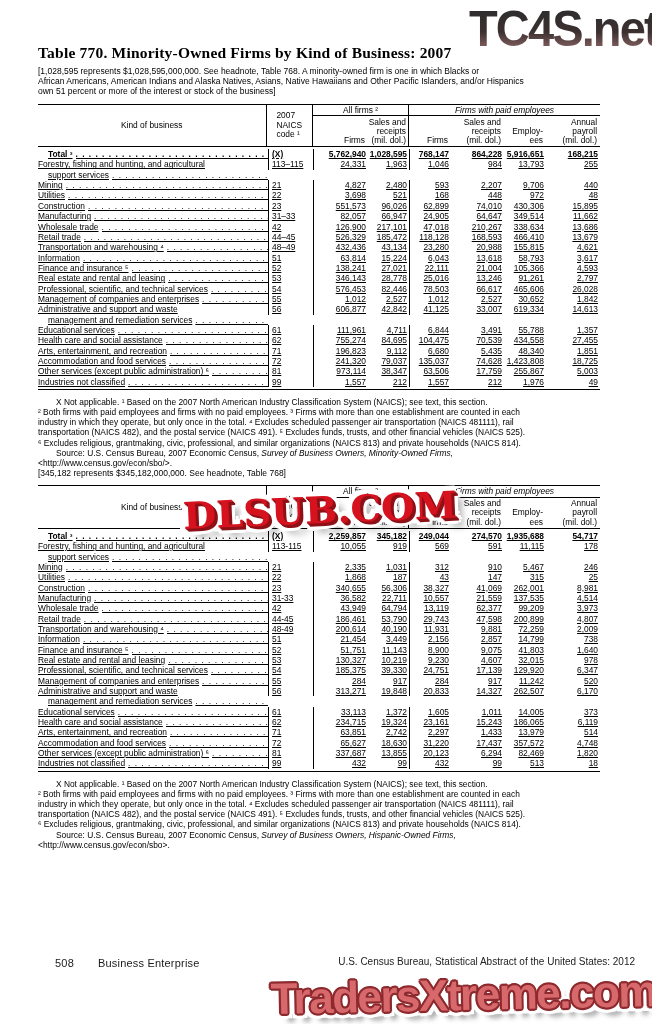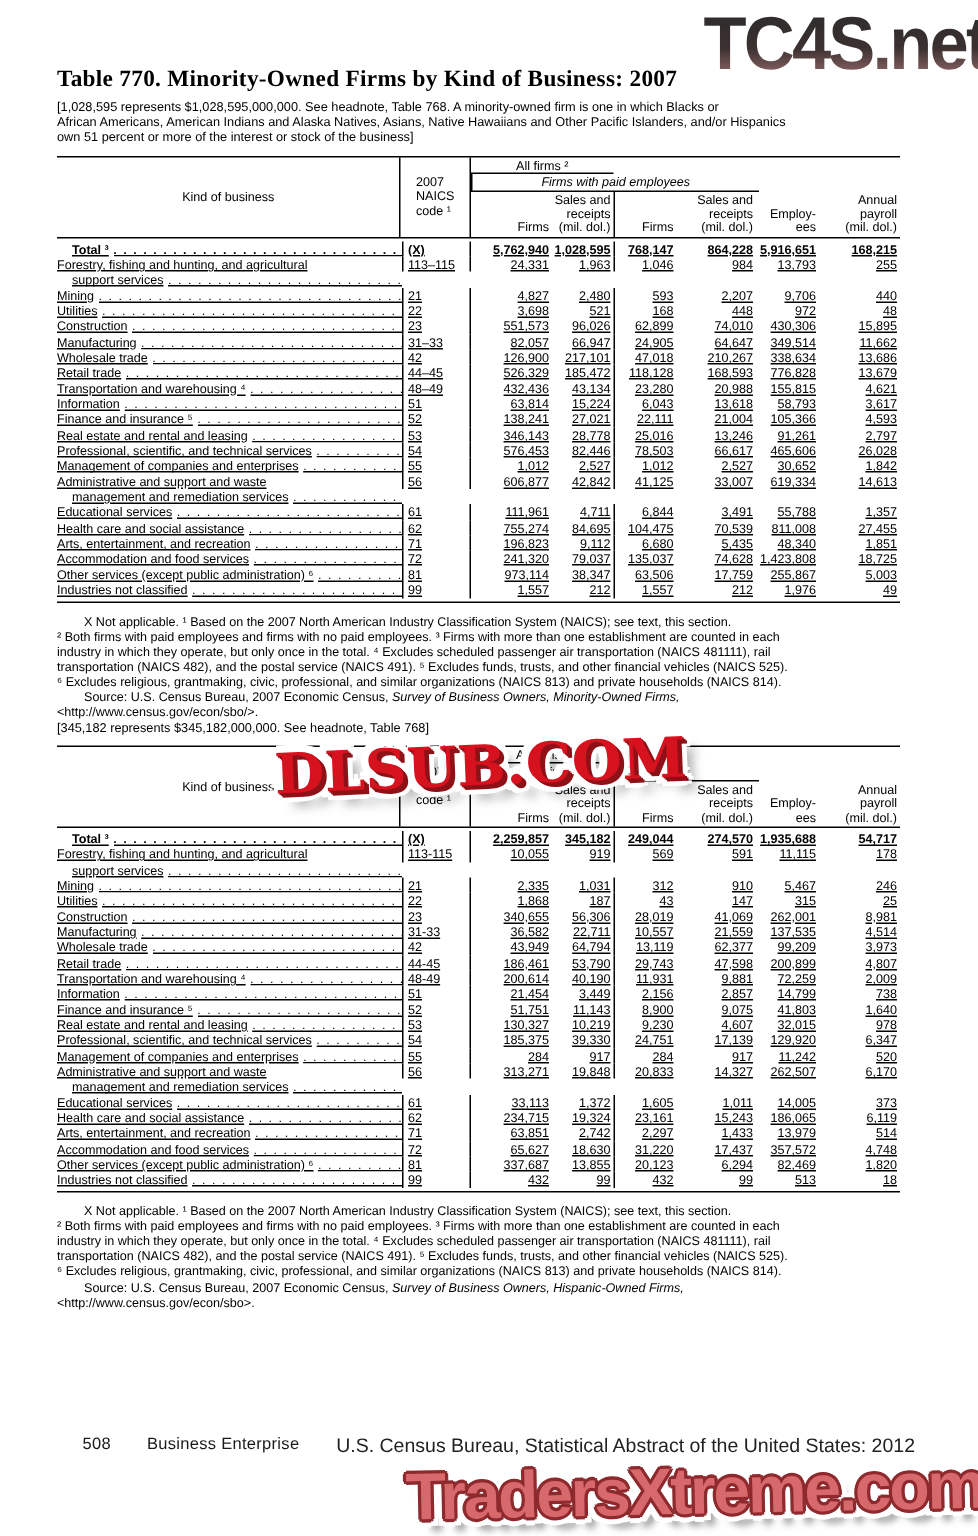--- a/index.html
+++ b/index.html
@@ -12,21 +12,21 @@
              letter-spacing:.2px;margin:0 0 4px 0;}
   .headnote{font-size:8.5px;line-height:10.2px;white-space:pre-line;margin:0 0 7px 0;}
 
   
   .tbl{width:562px;border-top:1.6px solid #000;font-size:8.4px;}
   .thead{display:flex;border-bottom:1.6px solid #000;align-items:stretch;}
   .th-label{width:230px;display:flex;align-items:center;justify-content:center;text-align:center;}
   .th-code{width:46px;border-left:1px solid #000;border-right:1px solid #000;display:flex;
            align-items:center;justify-content:center;text-align:left;white-space:pre-line;line-height:9.6px;}
   .th-groups{display:flex;flex-direction:column;flex:1;}
-  .th-spanners{display:flex;line-height:10.5px;flex-direction:column;}
+  .th-spanners{display:flex;line-height:10.5px;}
   .spanner{text-align:center;border-bottom:1px solid #000;}
   .spanner.all{width:95px;}
   .spanner.paid{width:191px;border-left:1px solid #000;font-style:italic;}
   .th-subs{display:flex;align-items:stretch;height:30px;}
   .sub{display:flex;align-items:flex-end;justify-content:flex-end;text-align:right;
        white-space:pre-line;line-height:9.2px;padding:0 2px 1px 0;box-sizing:border-box;}
   .sub.w0{width:54px}.sub.w1{width:41px}.sub.w2{width:42px}.sub.w3{width:53px}.sub.w4{width:42px}.sub.w5{width:54px}
   .sub.sep{border-left:1px solid #000;}
 
   .tbody{border-bottom:1.6px solid #000;padding:2px 0 2px 0;}
@@ -47,21 +47,21 @@
 
   
   .fnotes{margin-top:7px;font-size:8.4px;line-height:10.15px;width:578px;}
   .fnotes .ind{text-indent:18px;}
   .fnotes .ital{font-style:italic;}
   .t2gap{margin-top:13px;}
 
   
   .pg-footer-left{position:absolute;left:55px;top:957px;font-size:11px;letter-spacing:.2px;color:#1a1a1a;}
   .pg-footer-left .num{margin-right:24px;}
-  .pg-footer-right{position:absolute;right:42px;top:956px;font-size:13px;color:#222;}
+  .pg-footer-right{position:absolute;right:17px;top:956px;font-size:10px;color:#222;}
 
   
   .wm-top{position:absolute;top:0px;right:-6px;z-index:30;
           font-family:"Liberation Sans",sans-serif;font-weight:bold;font-size:50px;letter-spacing:-2px;
           transform:scaleX(.94);transform-origin:right top;
           background:linear-gradient(180deg,#2d2d2d 15%,#3c3030 55%,#996e6e 92%);
           -webkit-background-clip:text;background-clip:text;color:transparent;
           filter:drop-shadow(0 0 1px rgba(255,255,255,.8));}
   .wm-mid{position:absolute;top:494px;left:182px;z-index:30;
           font-family:"DejaVu Serif",serif;font-weight:bold;font-size:37px;letter-spacing:0px;
@@ -235,21 +235,21 @@
               <div class="lline">
                 <span class="txt">Retail trade</span>
                 <span class="dots"></span>
               </div>
             </div>
             <div class="cell-code">44–45</div>
             <div class="ncell w0">526,329</div>
             <div class="ncell w1">185,472</div>
             <div class="ncell w2 sep">118,128</div>
             <div class="ncell w3">168,593</div>
-            <div class="ncell w4">776,828</div>
+            <div class="ncell w4">466,410</div>
             <div class="ncell w5">13,679</div>
           </div>
           <div class="trow">
             <div class="cell-label">
               <div class="lline">
                 <span class="txt">Transportation and warehousing ⁴</span>
                 <span class="dots"></span>
               </div>
             </div>
             <div class="cell-code">48–49</div>
@@ -373,21 +373,21 @@
               <div class="lline">
                 <span class="txt">Health care and social assistance</span>
                 <span class="dots"></span>
               </div>
             </div>
             <div class="cell-code">62</div>
             <div class="ncell w0">755,274</div>
             <div class="ncell w1">84,695</div>
             <div class="ncell w2 sep">104,475</div>
             <div class="ncell w3">70,539</div>
-            <div class="ncell w4">811,008</div>
+            <div class="ncell w4">434,558</div>
             <div class="ncell w5">27,455</div>
           </div>
           <div class="trow">
             <div class="cell-label">
               <div class="lline">
                 <span class="txt">Arts, entertainment, and recreation</span>
                 <span class="dots"></span>
               </div>
             </div>
             <div class="cell-code">71</div>
@@ -551,21 +551,21 @@
           <div class="trow">
             <div class="cell-label">
               <div class="lline">
                 <span class="txt">Construction</span>
                 <span class="dots"></span>
               </div>
             </div>
             <div class="cell-code">23</div>
             <div class="ncell w0">340,655</div>
             <div class="ncell w1">56,306</div>
-            <div class="ncell w2 sep">28,019</div>
+            <div class="ncell w2 sep">38,327</div>
             <div class="ncell w3">41,069</div>
             <div class="ncell w4">262,001</div>
             <div class="ncell w5">8,981</div>
           </div>
           <div class="trow">
             <div class="cell-label">
               <div class="lline">
                 <span class="txt">Manufacturing</span>
                 <span class="dots"></span>
               </div>

